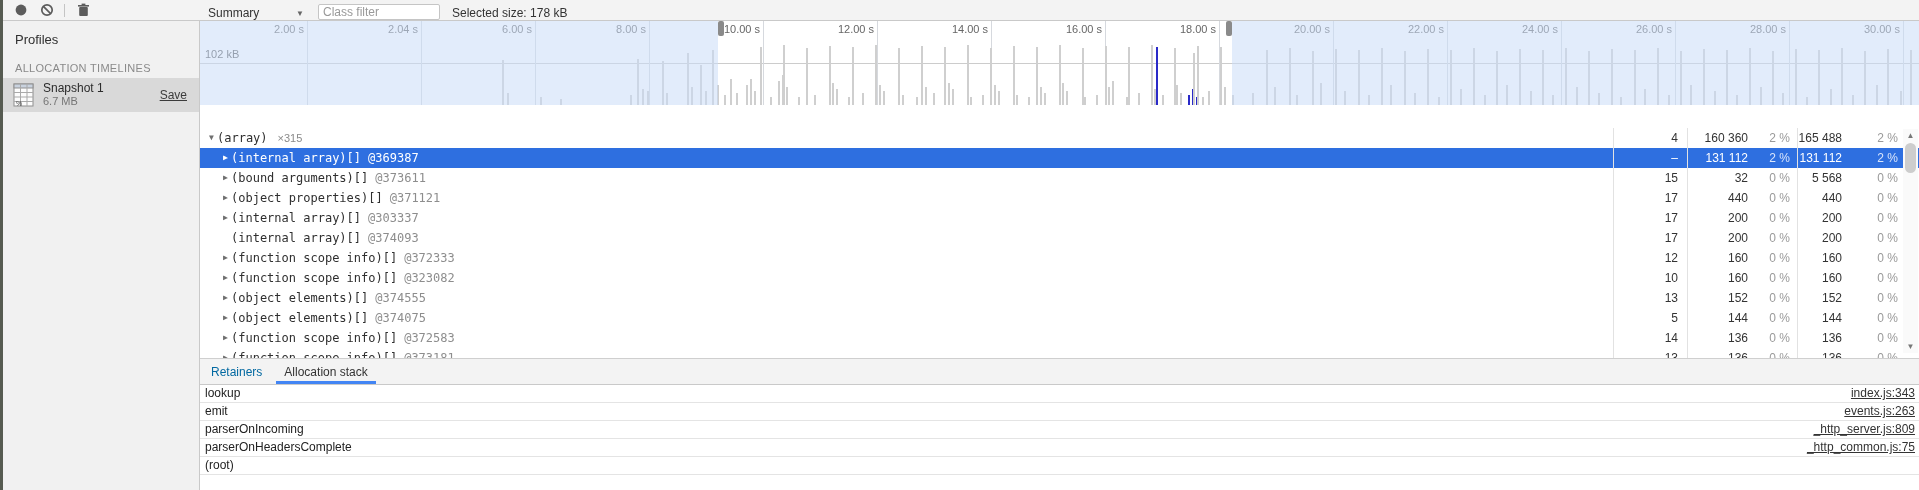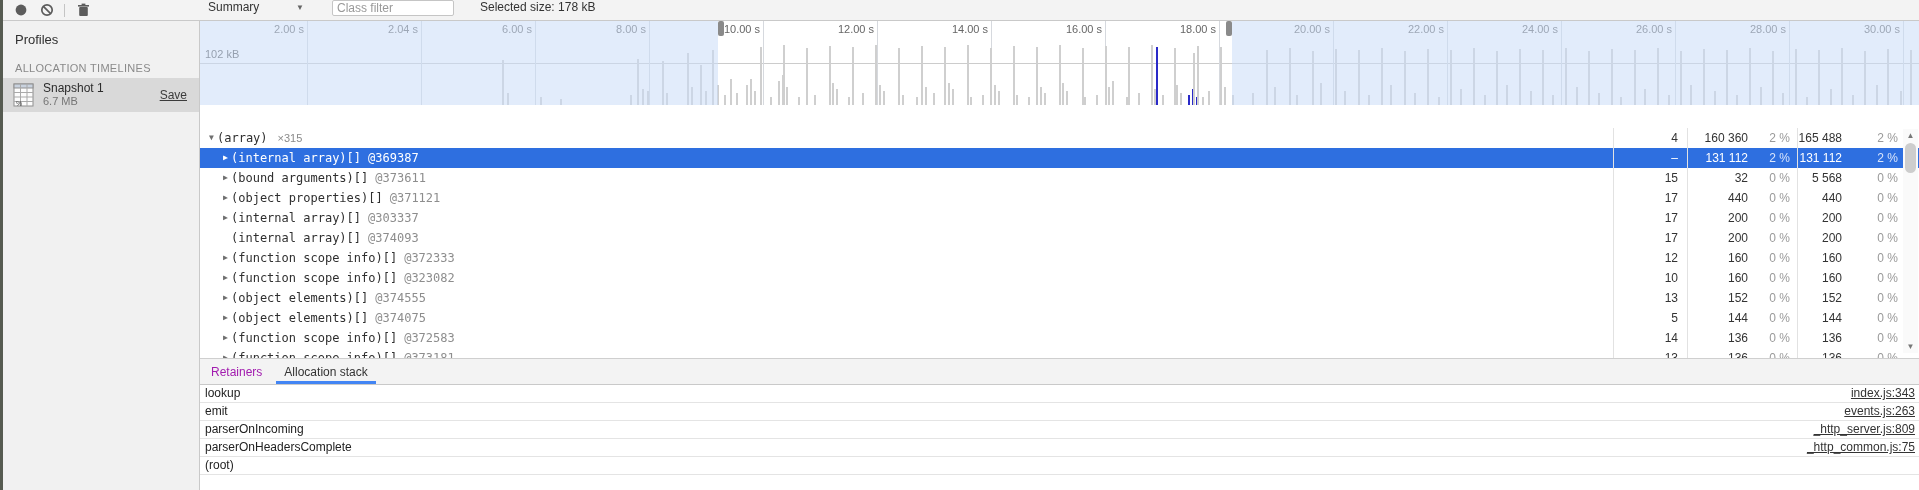--- a/index.html
+++ b/index.html
@@ -5,21 +5,21 @@
   html,body{margin:0;padding:0;}
   .screen{position:relative;width:1919px;height:490px;background:#fff;overflow:hidden;
           font-family:"Liberation Sans",sans-serif;font-size:12px;color:#333;}
   .edge{position:absolute;left:0;top:0;width:3px;height:490px;background:#565b51;}
   
   .toolbar{position:absolute;left:3px;top:0;width:1916px;height:20px;background:#f3f3f3;
            border-bottom:1px solid #c9c9c9;display:flex;align-items:center;}
   .tb-left{width:197px;display:flex;align-items:center;padding-left:9px;box-sizing:border-box;flex:none;}
   .icon-btn{width:18px;height:16px;display:flex;align-items:center;justify-content:center;cursor:pointer;margin-right:8px;}
   .tb-sep{width:1px;height:13px;background:#c4c4c4;margin-right:9px;}
-  .tb-main{display:flex;align-items:flex-start;height:100%;gap:14px;}
+  .tb-main{display:flex;align-items:flex-end;height:100%;}
   .summary-select{display:flex;align-items:center;justify-content:space-between;width:96px;
                   padding:0 6px 0 8px;cursor:pointer;color:#333;}
   .dd-arrow{font-size:8px;color:#666;}
   .class-filter{width:112px;height:14px;border:1px solid #c5c5c5;border-radius:2px;font-size:12px;
                 padding:0 4px;margin-left:8px;background:#fff;font-family:"Liberation Sans",sans-serif;color:#333;}
   .class-filter::placeholder{color:#999;}
   .sel-size{margin-left:12px;color:#333;}
   
   .sidebar{position:absolute;left:3px;top:21px;width:196px;height:469px;background:#f1f1f1;
            border-right:1px solid #c9c9c9;box-sizing:content-box;}
@@ -68,21 +68,21 @@
   .grow.sel .gp{color:#d9e5fb;}
   
   .scrollbar{position:absolute;right:1px;top:108px;width:15px;height:224px;background:#fafafa;}
   .sb-arrow{position:absolute;left:0;width:15px;height:13px;font-size:8px;color:#777;
             text-align:center;line-height:13px;cursor:pointer;}
   .sb-thumb{position:absolute;left:2px;top:14px;width:11px;height:30px;background:#cdcdcd;border-radius:6px;cursor:grab;}
   
   .tabbar{position:absolute;left:0;top:337px;width:1719px;height:27px;background:#f3f3f3;
           border-top:1px solid #cfcfcf;border-bottom:1px solid #c9c9c9;box-sizing:border-box;
           display:flex;align-items:center;}
-  .tab{padding:0 11px;color:#a21caf;cursor:pointer;position:relative;height:100%;display:flex;align-items:center;}
+  .tab{padding:0 11px;color:#0369a1;cursor:pointer;position:relative;height:100%;display:flex;align-items:center;}
   .tab.active{color:#333;}
   .tab-underline{position:absolute;left:3px;right:3px;bottom:0;height:3px;}
   .stack{position:absolute;left:0;top:364px;width:1719px;background:#fff;}
   .srow{height:18px;line-height:17px;border-bottom:1px solid #e4e4e4;display:flex;box-sizing:border-box;cursor:default;}
   .sfn{padding-left:5px;color:#222;}
   .ssrc{margin-left:auto;padding-right:4px;color:#333;text-decoration:underline;cursor:pointer;}
   svg{display:block;}
 </style>
 </head>
 <body>

